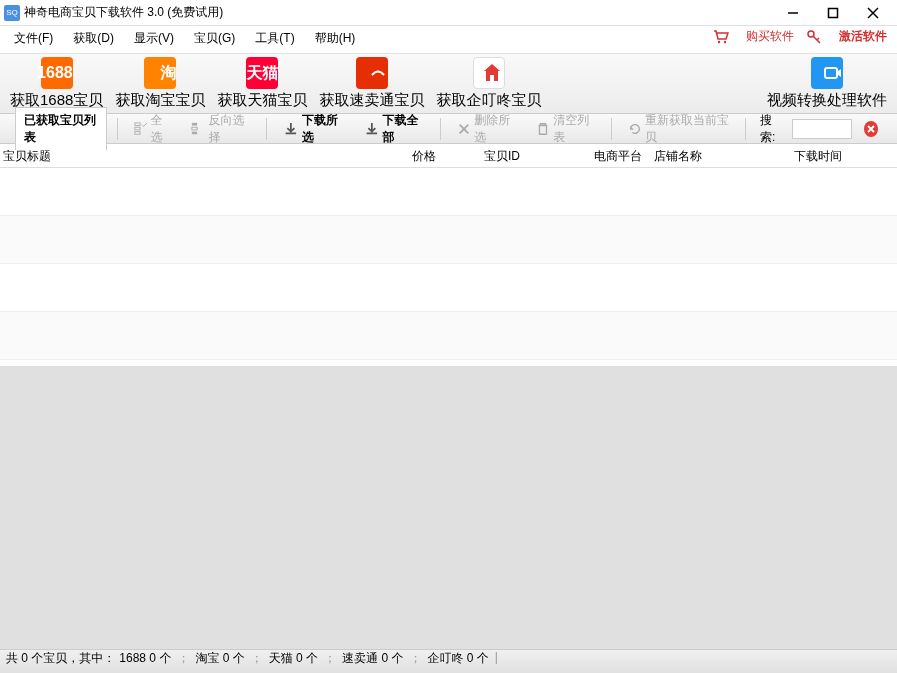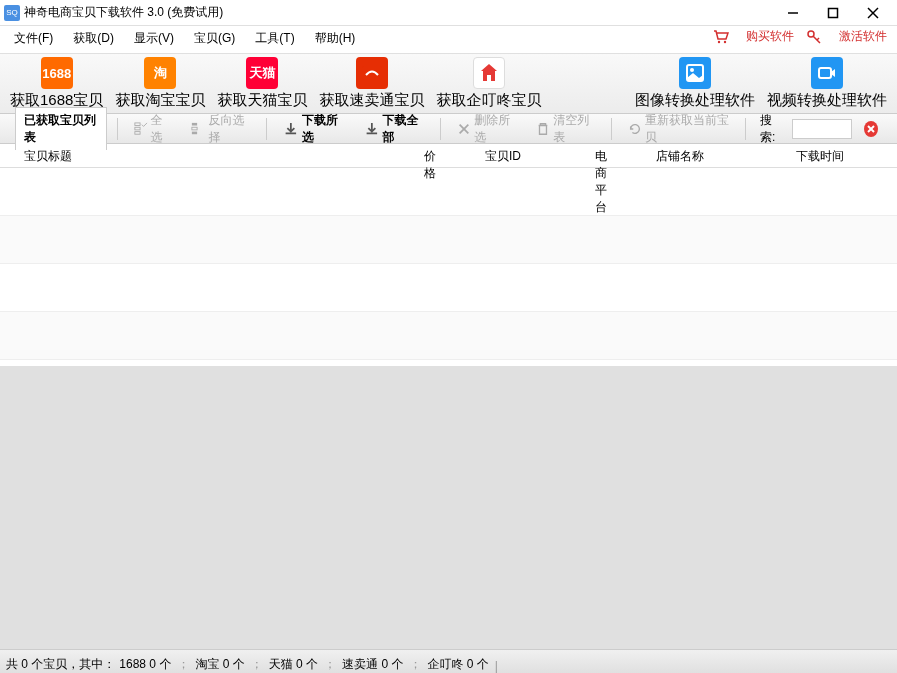--- a/index.html
+++ b/index.html
@@ -9,25 +9,25 @@
 .titlebar .app-icon { width: 16px; height: 16px; background: #4a90e2; border-radius: 2px; display: inline-flex; align-items: center; justify-content: center; color: #fff; font-size: 8px; margin-right: 4px; }
 .titlebar .title { flex: 1; font-size: 12px; }
 .titlebar .win-btn { width: 40px; height: 26px; display: flex; align-items: center; justify-content: center; cursor: pointer; }
 .titlebar .win-btn svg { width: 12px; height: 12px; }
 
 .menubar { height: 28px; display: flex; align-items: flex-start; padding: 0 4px; border-bottom: 1px solid #e0e0e0; }
 .menubar .menu-item { padding: 4px 10px; cursor: pointer; font-size: 12px; }
 .menubar .spacer { flex: 1; }
 .menubar .action-btn { display: flex; align-items: center; padding: 2px 6px; cursor: pointer; font-size: 12px; gap: 17px; }
 .menubar .action-btn.buy { color: #d32f2f; }
-.menubar .action-btn.activate { color: #d32f2f; }
+.menubar .action-btn.activate { color: #d32f2f; font-weight: bold; }
 
 .toolbar { height: 60px; background: linear-gradient(#f9f9f9,#ececec); display: flex; align-items: center; padding: 0 4px; border-bottom: 1px solid #ccc; }
 .tool-btn { display: flex; flex-direction: column; align-items: center; justify-content: center; padding: 2px 6px; cursor: pointer; gap: 2px; }
-.tool-btn .ico { width: 32px; height: 32px; border-radius: 4px; display: flex; align-items: center; justify-content: center; font-size: 13px; color: #fff; font-weight: bold; }
+.tool-btn .ico { width: 32px; height: 32px; border-radius: 4px; display: flex; align-items: center; justify-content: flex-end; font-size: 16px; color: #fff; font-weight: bold; }
 .tool-btn .lbl { font-size: 15px; white-space: nowrap; }
 .toolbar .spacer { flex: 1; }
 
 .ico-1688 { background: #ff6a00; }
 .ico-taobao { background: #ff8200; font-size: 18px; }
 .ico-tmall { background: #ff0036; font-size: 11px; }
 .ico-aliex { background: #e62e04; border-radius: 6px; }
 .ico-qidd { background: #fff; border: 1px solid #ddd; }
 .ico-img { background: #2196f3; }
 .ico-vid { background: #2196f3; }
@@ -36,36 +36,36 @@
 .secondbar .tab { padding: 4px 8px; font-size: 12px; font-weight: bold; background: #fff; border: 1px solid #ccc; border-bottom: none; }
 .secondbar .sep { width: 1px; height: 22px; background: #ccc; margin: 0 2px; }
 .secondbar .sbtn { display: flex; align-items: center; padding: 2px 6px; cursor: pointer; font-size: 12px; gap: 3px; color: #444; }
 .secondbar .sbtn.disabled { color: #aaa; }
 .secondbar .sbtn.primary { font-weight: bold; color: #000; }
 .secondbar .search-lbl { font-size: 12px; margin-left: 4px; }
 .secondbar .search-box { flex: 1; min-width: 60px; height: 20px; border: 1px solid #ccc; padding: 0 4px; font-size: 12px; background: #fff; }
 .secondbar .clear-search { width: 16px; height: 16px; background: #e53935; border-radius: 50%; display: flex; align-items: center; justify-content: center; color: #fff; font-size: 10px; cursor: pointer; margin: 0 4px; }
 
 .table-head { height: 24px; display: flex; border-bottom: 1px solid #ddd; background: #fff; }
-.table-head .th { padding: 4px 24px; font-size: 12px; border-right: 1px solid transparent; }
+.table-head .th { padding: 4px 3px; font-size: 12px; border-right: 1px solid transparent; }
 .th-title { flex: 0 0 400px; }
 .th-price { flex: 0 0 40px; text-align: right; }
-.th-id { flex: 0 0 110px; }
+.th-id { flex: 0 0 110px; margin-left: 41px; }
 .th-platform { flex: 0 0 60px; }
 .th-shop { flex: 0 0 140px; }
 .th-time { flex: 1; }
 
 .table-body { height: 198px; background: #fff; }
 .table-body .row { height: 48px; border-bottom: 1px solid #eee; }
 .table-body .row:nth-child(odd) { background: #fff; }
 .table-body .row:nth-child(even) { background: #fafafa; }
 
 .bottom-area { background: #e0e0e0; height: calc(673px - 26px - 28px - 60px - 30px - 24px - 198px - 24px); }
 
-.statusbar { height: 24px; background: linear-gradient(#f0f0f0,#e0e0e0); display: flex; align-items: flex-end; padding: 0 6px; font-size: 12px; border-top: 1px solid #ccc; gap: 4px; }
+.statusbar { height: 24px; background: linear-gradient(#f0f0f0,#e0e0e0); display: flex; align-items: flex-start; padding: 0 6px; font-size: 12px; border-top: 1px solid #ccc; gap: 4px; }
 .statusbar .ssep { color: #999; margin: 0 2px; }
 .statusbar .link { color: #0066cc; cursor: pointer; }
 
 svg { display: block; }
 </style>
 </head>
 <body>
 
 <div class="titlebar">
   <span class="app-icon">SQ</span>
@@ -146,30 +146,20 @@
     <div class="ico ico-qidd">
         <svg width="24" height="24" viewBox="0 0 24 24">
           <path d="M12 3 L20 10 L18 10 L18 20 L6 20 L6 10 L4 10 Z" fill="#e53935"></path>
           <rect x="10" y="14" width="4" height="6" fill="#fff"></rect>
         </svg>
       </div>
     <div class="lbl">获取企叮咚宝贝</div>
   </div>
   <div class="spacer"></div>
   <div class="tool-btn">
-    <div class="ico ico-img">
-        <svg width="20" height="20" viewBox="0 0 20 20">
-          <rect x="2" y="2" width="16" height="16" fill="none" stroke="#fff" stroke-width="2" rx="2"></rect>
-          <circle cx="7" cy="7" r="2" fill="#fff"></circle>
-          <path d="M2 15 L8 10 L14 15 L18 12 L18 18 L2 18 Z" fill="#fff"></path>
-        </svg>
-      </div>
-    <div class="lbl">图像转换处理软件</div>
-  </div>
-  <div class="tool-btn">
     <div class="ico ico-vid">
         <svg width="20" height="20" viewBox="0 0 20 20">
           <rect x="2" y="5" width="12" height="10" fill="none" stroke="#fff" stroke-width="2" rx="2"></rect>
           <path d="M14 9 L18 6 L18 14 L14 11 Z" fill="#fff"></path>
         </svg>
       </div>
     <div class="lbl">视频转换处理软件</div>
   </div>
 </div>
 

